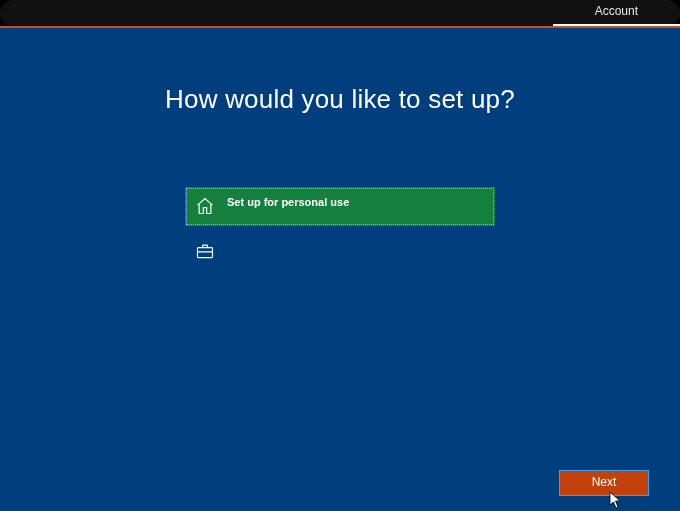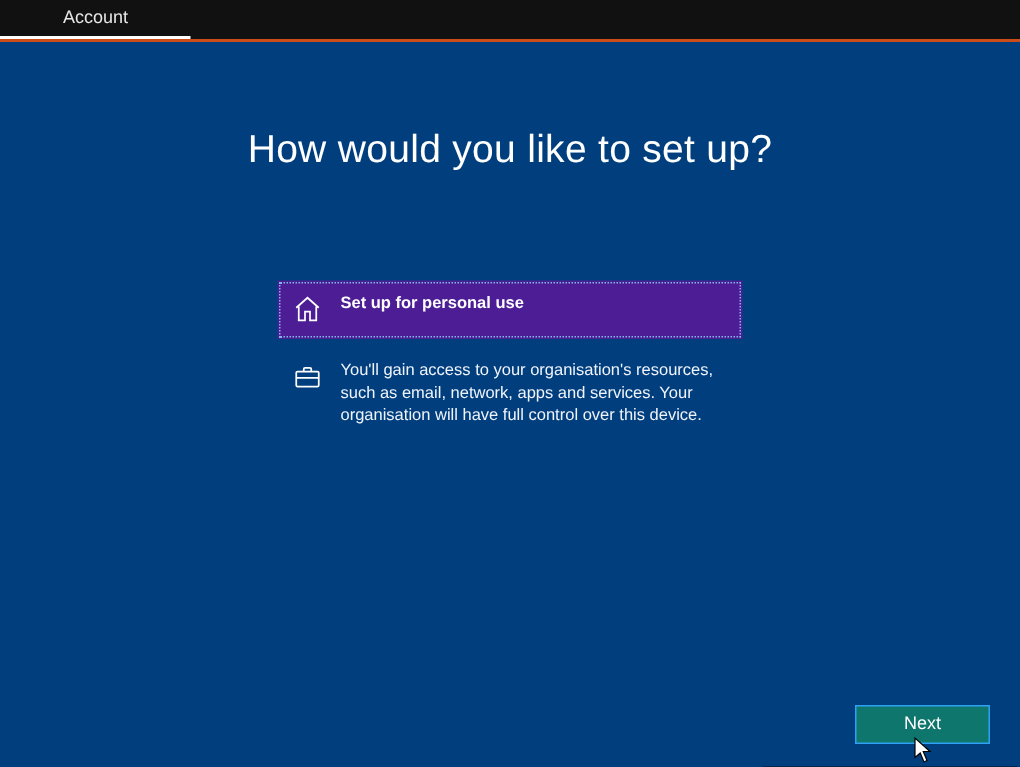--- a/index.html
+++ b/index.html
@@ -1,23 +1,24 @@
 <!DOCTYPE html>
 <html><head>
   <meta charset="utf-8">
   <style>
     * { margin: 0; padding: 0; box-sizing: border-box; }
     html, body { width: 680px; height: 511px; font-family: "Segoe UI", Arial, sans-serif; overflow: hidden; background: #000; }
     .top-bar {
       height: 26px;
       background: #111;
       display: flex;
-      justify-content: flex-start;
+      justify-content: flex-end;
       align-items: flex-end;
       position: relative;
+      border-radius: 13px;
     }
     .top-tab {
       color: #e6e6e6;
       font-size: 12px;
       padding: 5px 42px 6px;
       border-bottom: 2px solid #fff;
       font-weight: 400;
     }
     .top-accent {
       height: 2px;
@@ -45,43 +46,43 @@
       gap: 6px;
     }
     .option {
       display: flex;
       align-items: flex-start;
       padding: 8px 10px 10px 10px;
       gap: 12px;
       cursor: pointer;
     }
     .option.selected {
-      background: #4c1d95;
+      background: #15803d;
       outline: 1px dotted #7fb7e6;
       outline-offset: -2px;
     }
     .opt-icon {
       width: 20px;
       height: 20px;
       flex-shrink: 0;
       margin-top: 1px;
       fill: none;
       stroke: #fff;
       stroke-width: 1.4;
     }
     .opt-text { color: #fff; font-size: 11px; line-height: 1.35; }
     .opt-title { font-weight: 600; margin-bottom: 1px; }
     .opt-desc { font-weight: 400; color: #f0f4fa; }
     .next-btn {
       position: absolute;
-      right: 20px;
+      right: 31px;
       bottom: 20px;
       width: 90px;
       height: 26px;
-      background: #0f766e;
+      background: #c2410c;
       border: 1.5px solid #2ea1f5;
       color: #fff;
       font-size: 12px;
       text-align: center;
       line-height: 22px;
       cursor: pointer;
     }
     .cursor {
       position: absolute;
       right: 59px;
@@ -125,21 +126,20 @@
         <div class="opt-title">Set up for personal use</div>
       </div>
     </div>
 
     <div class="option">
       <svg class="opt-icon" viewBox="0 0 24 24">
         <rect x="3" y="8" width="18" height="12" rx="1"></rect>
         <path d="M3 13 H21 M9 8 V6 a1 1 0 0 1 1-1 H14 a1 1 0 0 1 1 1 V8"></path>
       </svg>
       <div class="opt-text">
-        <div class="opt-desc">You'll gain access to your organisation's resources, such as email, network, apps and services. Your organisation will have full control over this device.</div>
       </div>
     </div>
 
   </div>
 
   <div class="next-btn">Next</div>
 
   <svg class="cursor" viewBox="0 0 12 18">
     <path d="M1 1 L1 14 L4.5 11 L7 17 L9 16 L6.5 10 L11 10 Z"></path>
   </svg>

